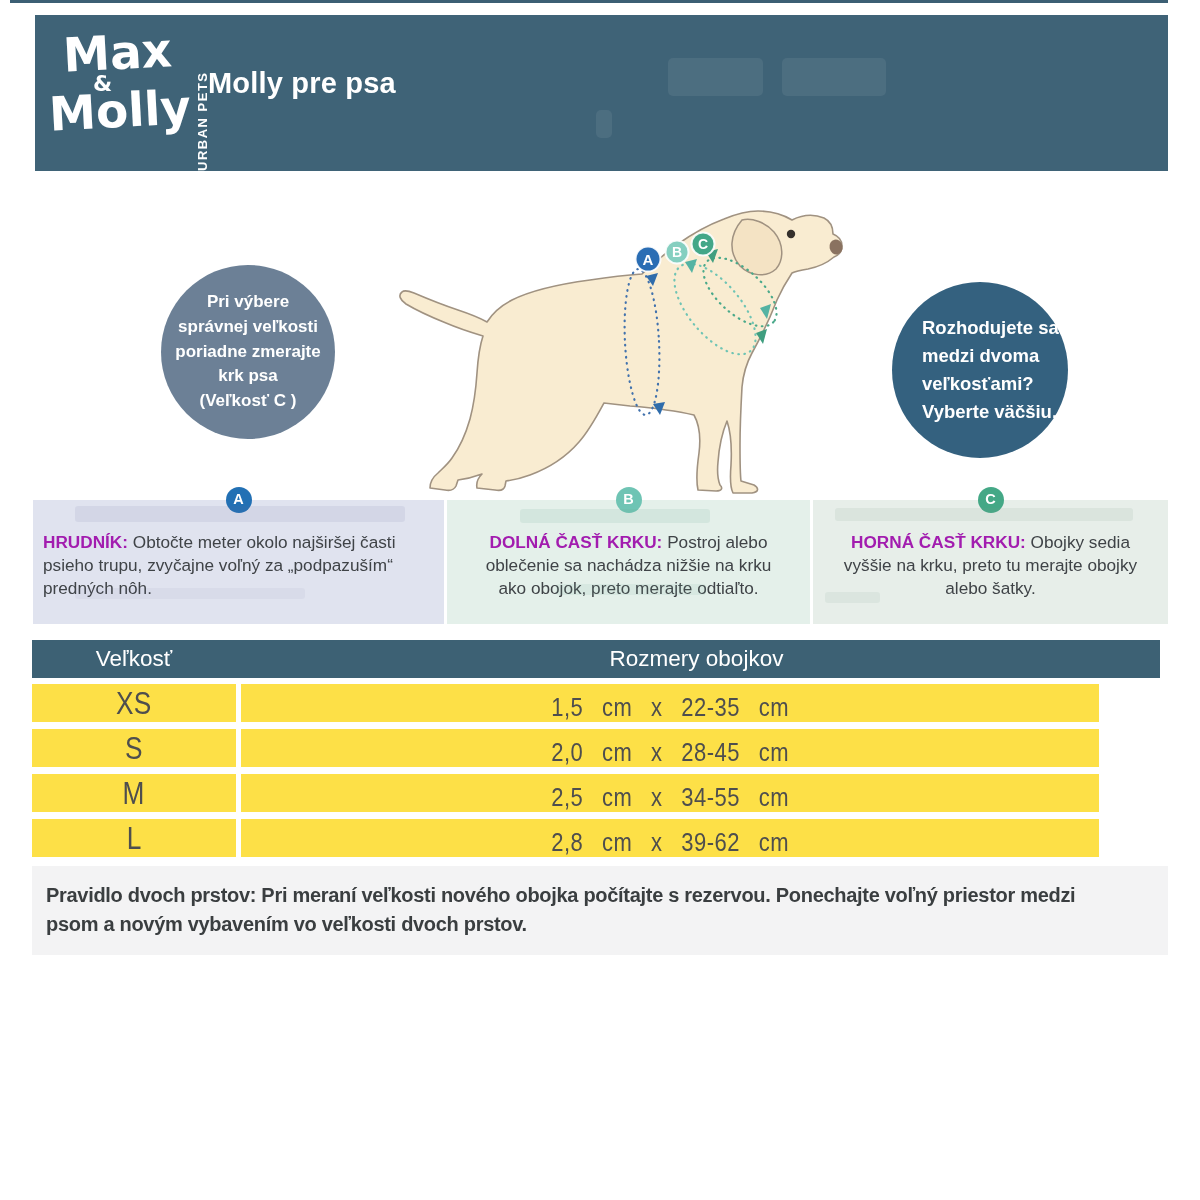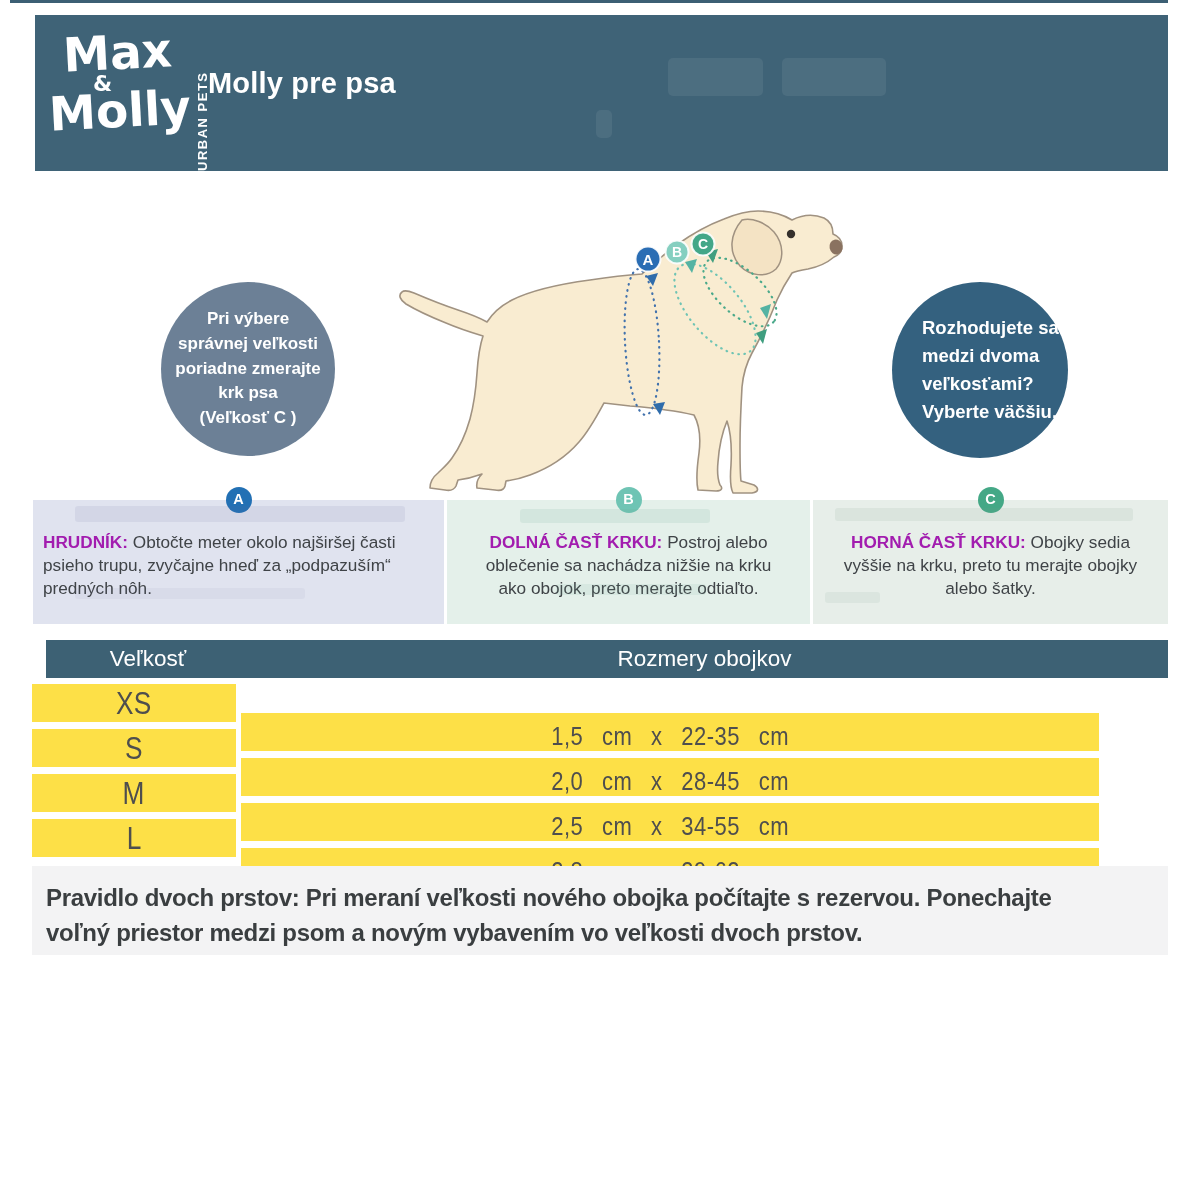--- a/index.html
+++ b/index.html
@@ -27,21 +27,21 @@
   .gh1{left:633px;top:43px;width:95px;height:38px;}
   .gh2{left:747px;top:43px;width:104px;height:38px;}
   .gh3{left:561px;top:95px;width:16px;height:28px;}
 
   
   .dog-svg{position:absolute;left:390px;top:190px;width:480px;height:330px;}
 
   
   .bubble{position:absolute;border-radius:50%;color:#fff;box-sizing:border-box;
           display:flex;flex-direction:column;justify-content:center;font-weight:700;}
-  .bubble-left{left:161px;top:282px;width:174px;height:174px;background:#6c8096;
+  .bubble-left{left:161px;top:265px;width:174px;height:174px;background:#6c8096;
           text-align:center;font-size:17px;line-height:1.45;}
   .bubble-right{left:892px;top:282px;width:176px;height:176px;background:#34617f;
           text-align:left;padding-left:30px;font-size:18.5px;line-height:1.52;}
 
   
   .note{position:absolute;top:500px;height:124px;box-sizing:border-box;
         color:#3f4347;font-size:17.2px;line-height:1.34;}
   .note b{color:#a21caf;}
   .note-a{left:33px;width:411px;background:#e0e3ef;padding:31px 12px 0 10px;text-align:left;}
   .note-b{left:447px;width:363px;background:#e4f0ea;padding:31px 24px 0 24px;text-align:center;}
@@ -56,33 +56,33 @@
   .ngh-a1{left:42px;top:6px;width:330px;height:16px;background:rgba(100,110,160,.10);}
   .ngh-a2{left:42px;top:88px;width:230px;height:11px;background:rgba(100,110,160,.06);}
   .ngh-b1{left:73px;top:9px;width:190px;height:14px;background:rgba(110,170,150,.14);}
   .ngh-b2{left:109px;top:84px;width:150px;height:11px;background:rgba(110,170,150,.10);}
   .ngh-c1{left:22px;top:8px;width:298px;height:13px;background:rgba(120,160,140,.12);}
   .ngh-c2{left:12px;top:92px;width:55px;height:11px;background:rgba(120,160,140,.10);}
 
   
   .th{position:absolute;top:640px;height:38px;background:#3d6174;color:#fff;font-size:22.5px;
       display:flex;align-items:center;justify-content:center;}
-  .th1{left:32px;width:204px;margin-left:14px;}
-  .th2{left:241px;width:927px;}
+  .th1{left:32px;width:204px;}
+  .th2{left:233px;width:927px;}
   .cell{position:absolute;height:38px;background:#fde047;color:#4a4a4a;
         display:flex;align-items:flex-end;justify-content:center;}
   .cell.size{left:32px;width:204px;font-size:32px;}
-  .cell.dim{left:241px;width:858px;font-size:25px;margin-top:29px;}
+  .cell.dim{left:241px;width:858px;font-size:25px;}
   .r0{top:684px;}.r1{top:729px;}.r2{top:774px;}.r3{top:819px;}
   .narrow{display:inline-block;transform:scaleX(.88);letter-spacing:.5px;word-spacing:14px;color:#4e4e4e;}
   .size .narrow{word-spacing:normal;transform:scaleX(.82);}
 
   
   .footer{position:absolute;left:32px;top:866px;width:1136px;height:89px;background:#f3f3f4;
-          box-sizing:border-box;padding:15px 70px 0 14px;font-size:24px;font-weight:700;
+          box-sizing:border-box;padding:15px 70px 0 14px;font-size:20px;font-weight:700;
           color:#3a3e40;line-height:1.45;letter-spacing:-.3px;}
 </style>
 </head>
 <body>
 
 <div class="page">
 
   <div class="topline"></div>
 
   <header class="header">
@@ -160,21 +160,21 @@
     <div>medzi dvoma</div>
     <div>veľkosťami?</div>
     <div>Vyberte väčšiu.</div>
   </div>
 
   <div class="note note-a">
     <div class="badge badge-a">A</div>
     <div class="ngh ngh-a1"></div>
     <div class="ngh ngh-a2"></div>
     <b>HRUDNÍK:</b>
-    <span>Obtočte meter okolo najširšej časti psieho trupu, zvyčajne hneď za „podpazuším“ predných nôh.</span>
+    <span>Obtočte meter okolo najširšej časti psieho trupu, zvyčajne voľný za „podpazuším“ predných nôh.</span>
   </div>
   <div class="note note-b">
     <div class="badge badge-b">B</div>
     <div class="ngh ngh-b1"></div>
     <div class="ngh ngh-b2"></div>
     <b>DOLNÁ ČASŤ KRKU:</b>
     <span>Postroj alebo oblečenie sa nachádza nižšie na krku ako obojok, preto merajte odtiaľto.</span>
   </div>
   <div class="note note-c">
     <div class="badge badge-c">C</div>

